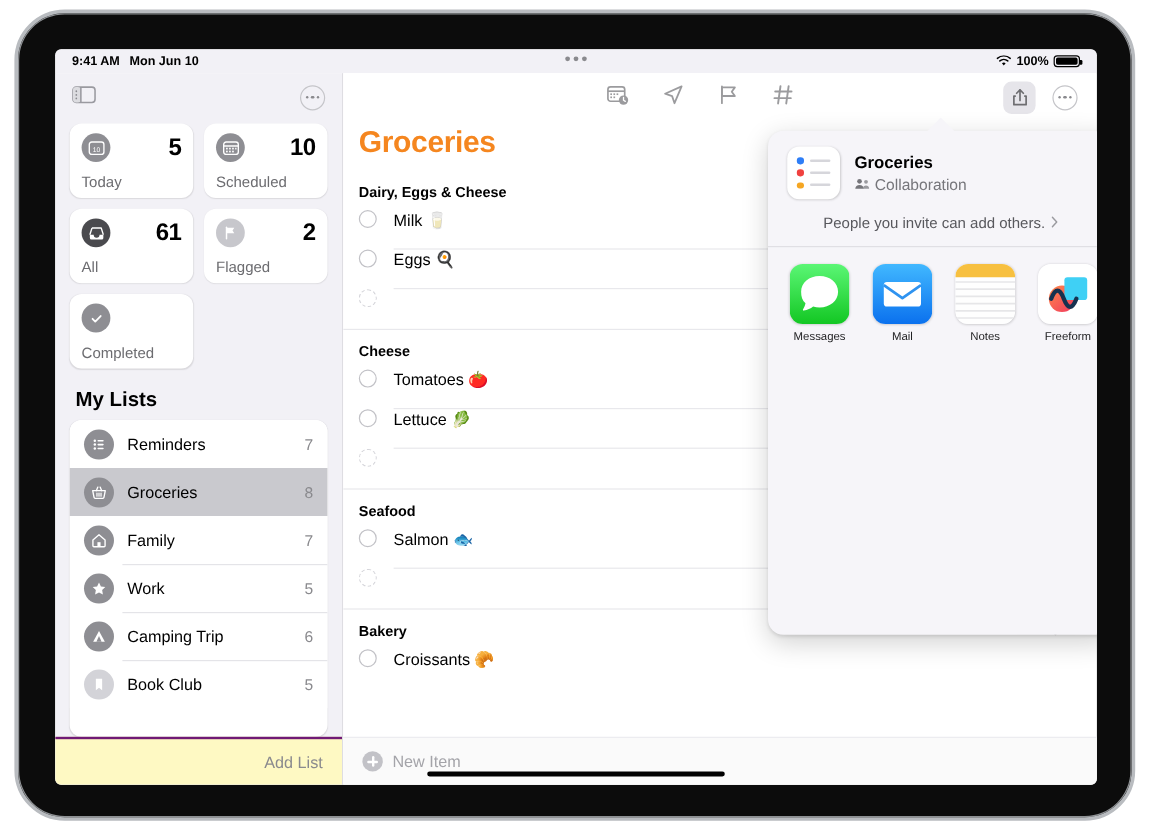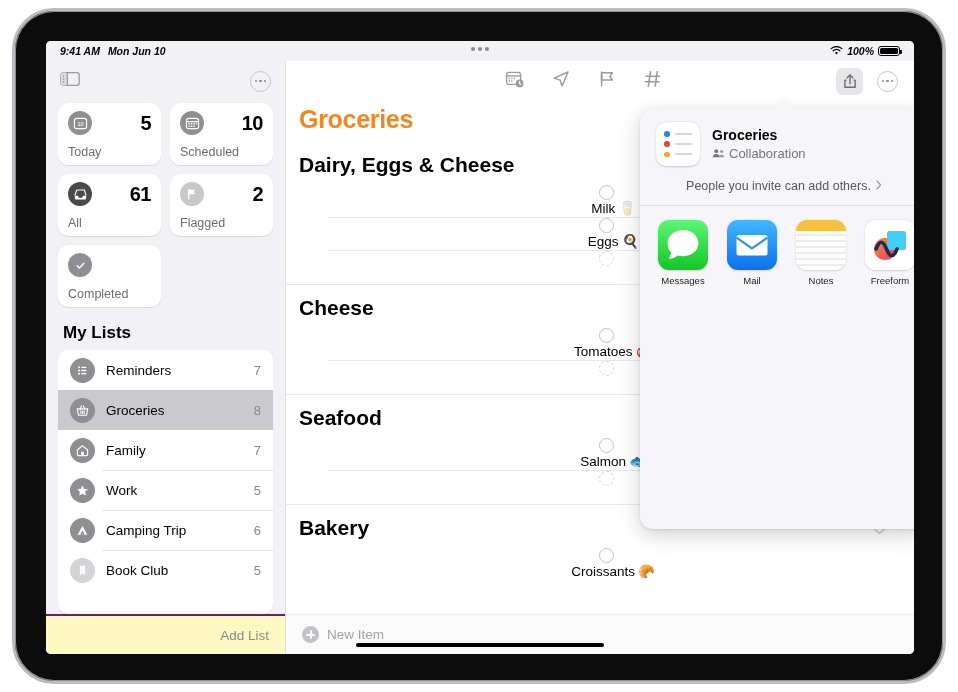--- a/index.html
+++ b/index.html
@@ -30,21 +30,20 @@
   }
 
   
   #statusbar {
     position: absolute; left: 0; top: 0;
     width: 100%; height: 20px;
     display: flex; align-items: center;
     padding: 0 14px;
     font-size: 10.5px; font-weight: bold; color: #000;
     background: #f2f1f6;
-    font-style: italic;
   }
   #statusbar .sb-left { display: flex; gap: 8px; }
   #statusbar .sb-right {
     margin-left: auto; display: flex; align-items: center; gap: 4px;
   }
   .wifi-icon { width: 13px; height: 10px; display:block; }
   .battery {
     width: 22px; height: 10px;
     border: 1px solid #000; border-radius: 3px;
     position: relative; padding: 1px;
@@ -160,26 +159,26 @@
     display:flex; align-items:center; justify-content:center;
   }
 
   #main-scroll { flex:1; overflow:hidden; position:relative; padding: 0 0 0 0; }
   #list-title {
     font-size: 25px; font-weight: bold; color: #f5861f;
     padding: 4px 0 8px 13px; letter-spacing:-0.3px;
   }
   .section { padding: 0 0 0 13px; }
   .section-head {
-    font-size: 21px; font-weight: bold; color:#000;
+    font-size: 12px; font-weight: bold; color:#000;
     padding: 11px 14px 8px 0; display:flex; align-items:center;
   }
   .section-head .chev { margin-left:auto; margin-right:14px; opacity:0.45; }
   .item-row {
-    height: 33px; display:flex; align-items:center; position:relative;flex-direction:column;
+    height: 33px; display:flex; position:relative;
   }
   .item-row::after {
     content:""; position:absolute; left:29px; right:0; bottom:0;
     height:1px; background:#e8e8ec;
   }
   .item-row.last::after { background:transparent; }
   .circle {
     width:15px; height:15px; border-radius:50%;
     border:1.4px solid #c2c2c7; flex-shrink:0;
   }
@@ -534,20 +533,24 @@
             </div>
           </div>
           <div class="section-divider"></div>
 
           <div class="section">
             <div class="section-head">Cheese</div>
             <div class="item-row">
               <span class="circle"></span>
               <span class="item-text">Tomatoes 🍅</span>
             </div>
+            <div class="item-row">
+              <span class="circle"></span>
+              <span class="item-text">Lettuce 🥬</span>
+            </div>
             <div class="item-row last">
               <span class="circle dashed"></span>
             </div>
           </div>
           <div class="section-divider"></div>
 
           <div class="section">
             <div class="section-head">Seafood</div>
             <div class="item-row">
               <span class="circle"></span>

